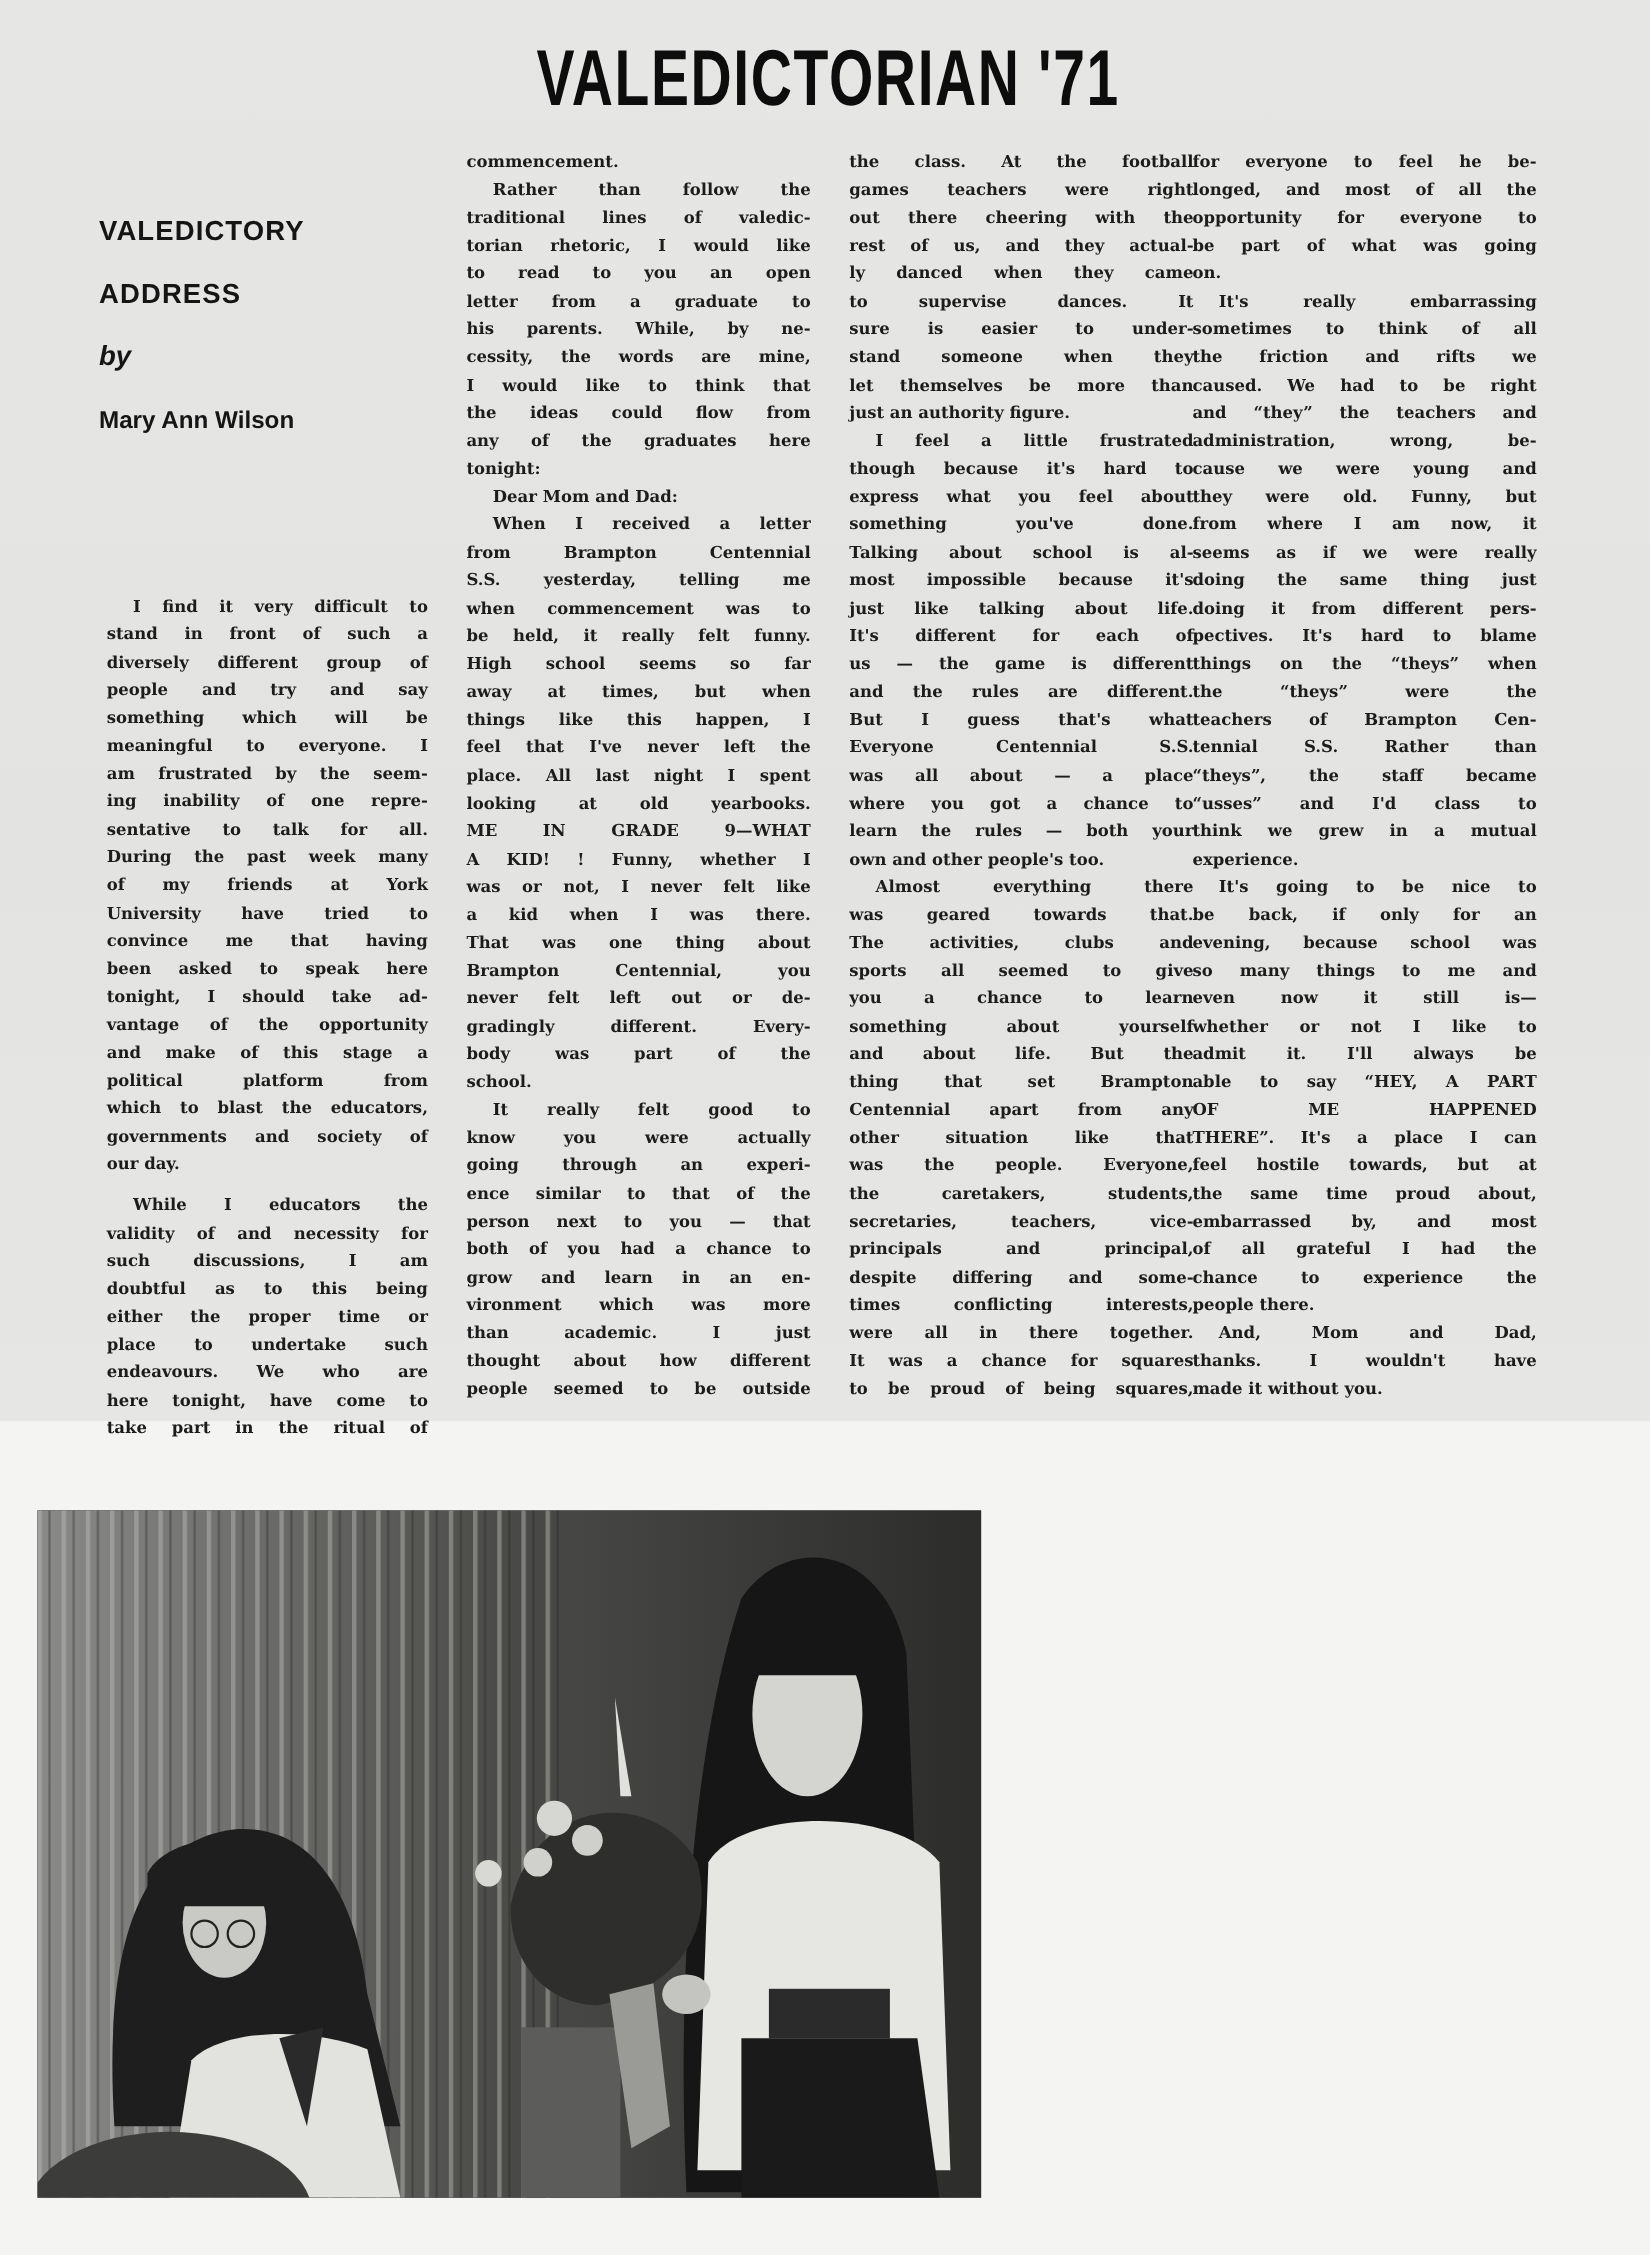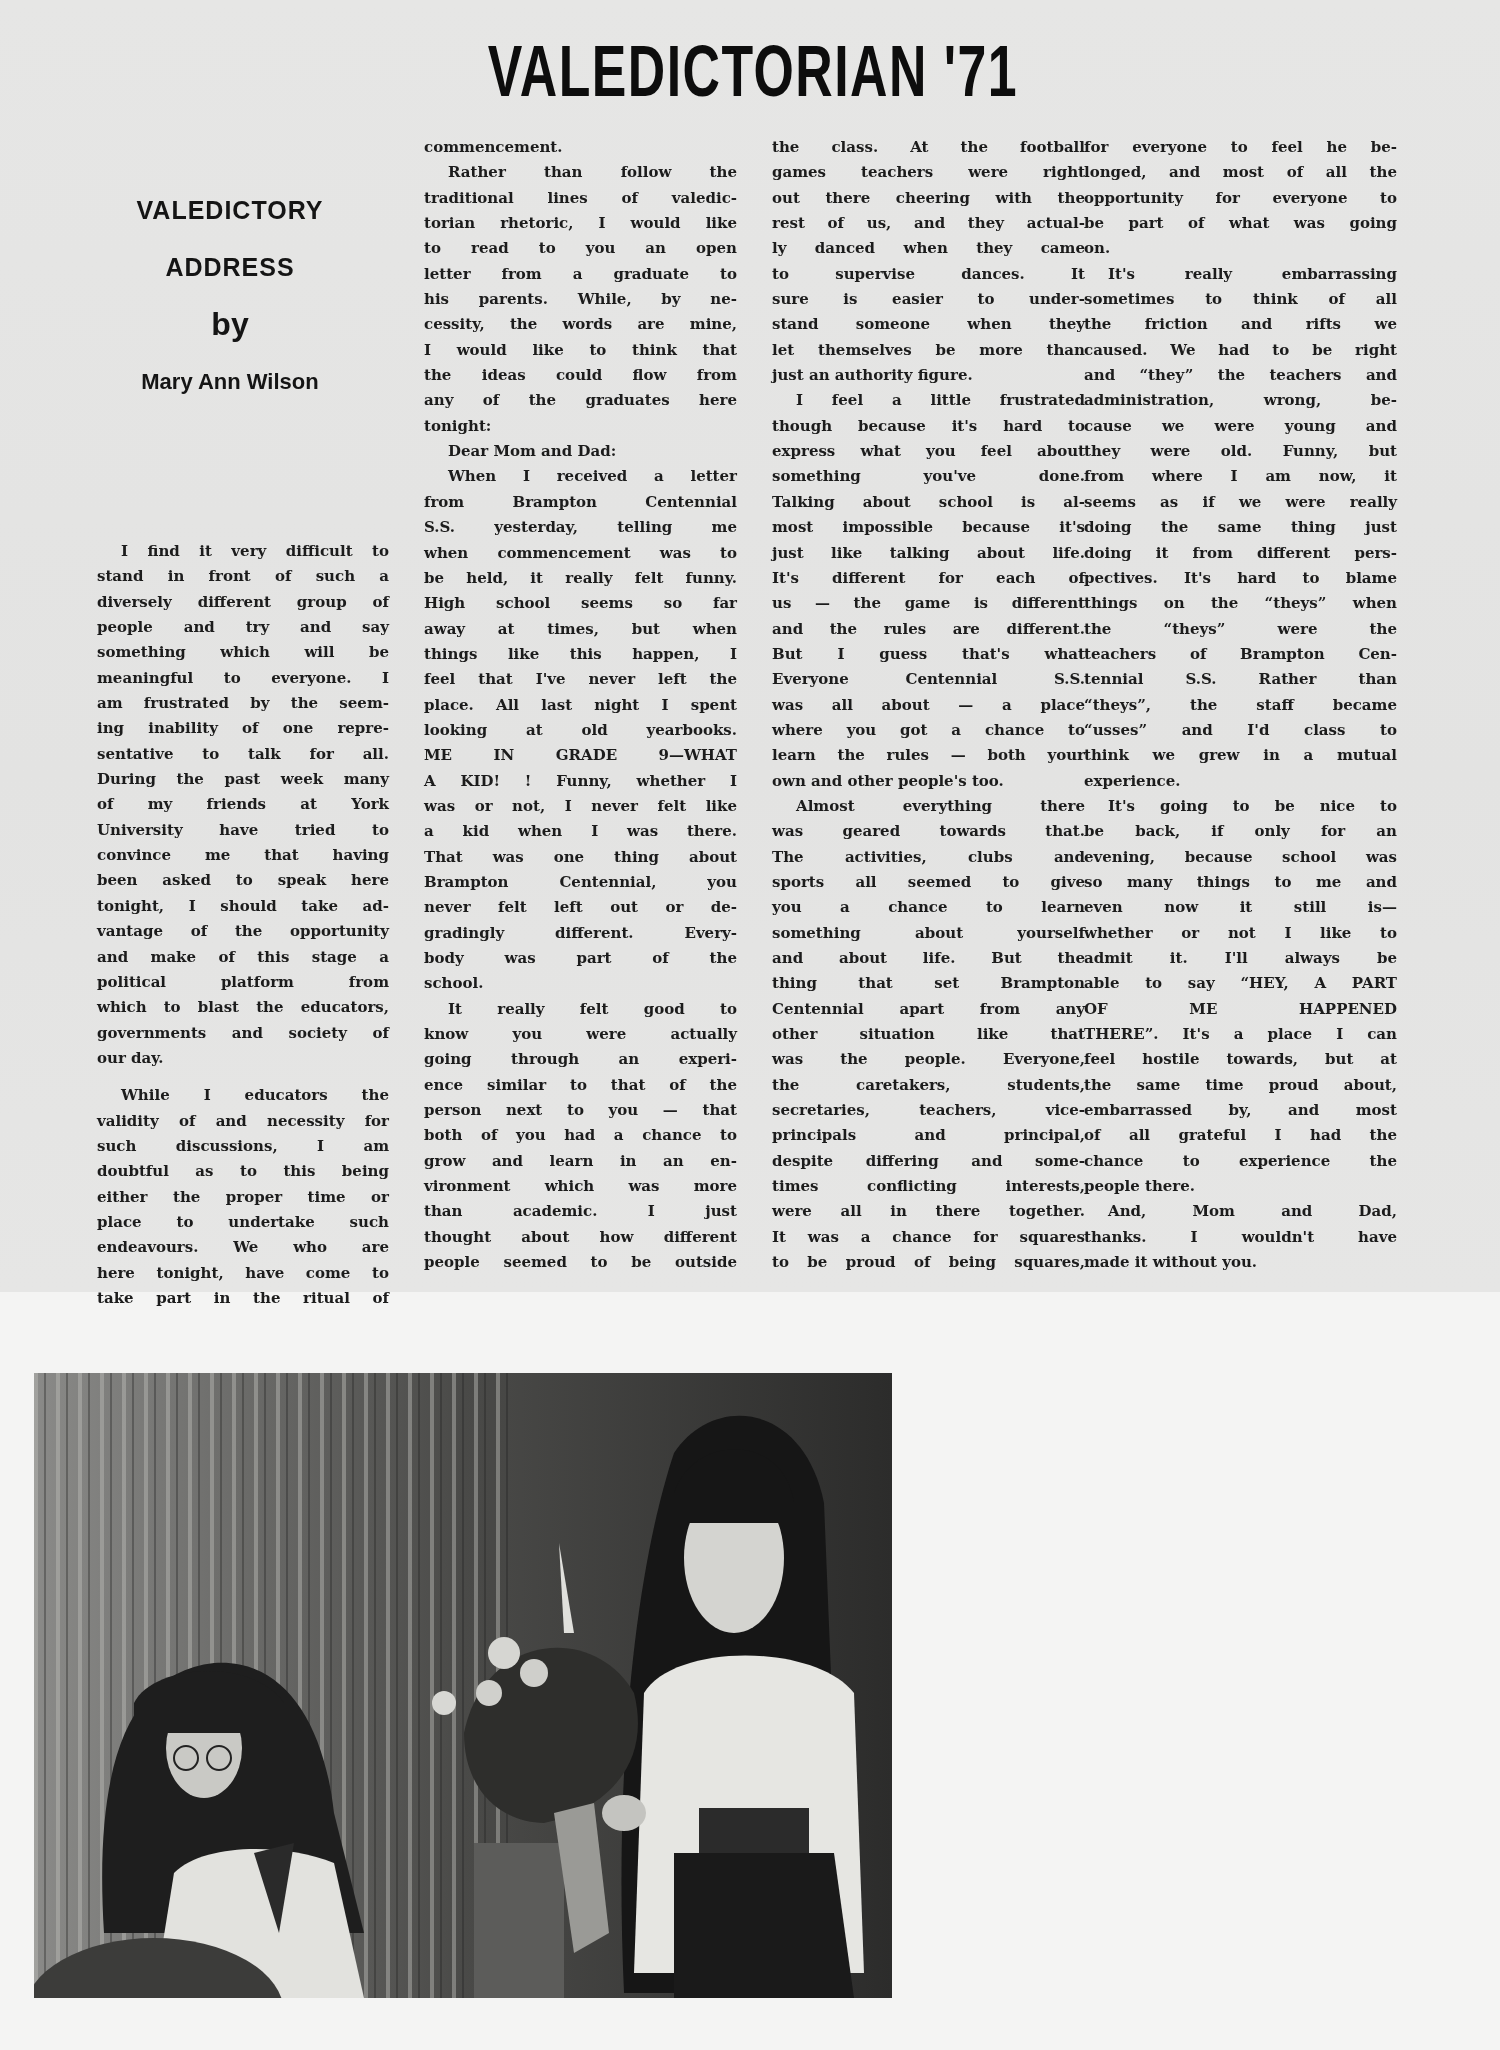--- a/index.html
+++ b/index.html
@@ -18,26 +18,26 @@
     background: #f4f4f3;
   }
   .title {
     position: absolute; left: 0; top: 30px; width: 1500px; text-align: center;
     font-family: "Liberation Sans", "DejaVu Sans", sans-serif;
     font-weight: bold; font-size: 72px; line-height: 82px;
     letter-spacing: 2px; color: #0d0d0d;
     transform: scaleX(0.72); transform-origin: 760px 0;
   }
   .byline {
-    position: absolute; left: 90px; top: 195px; width: 280px; text-align: center;
+    position: absolute; left: 90px; top: 195px; width: 280px; text-align: left;
     font-family: "Liberation Sans", "DejaVu Sans", sans-serif; font-weight: bold;
     color: #151515;
   }
   .byline .h { font-size: 25px; line-height: 30px; letter-spacing: 1px; margin-bottom: 27px; }
-  .byline .by { font-size: 32px; line-height: 30px; margin: 0 0 28px 0; }
+  .byline .by { font-size: 25px; line-height: 30px; margin: 0 0 28px 0; font-style: italic; }
   .byline .name { font-size: 22px; line-height: 30px; }
   .col {
     position: absolute; font-size: 15px; line-height: 25.35px; font-weight: bold;
     color: #1c1c1c;
   }
   .col .ln { display: block; white-space: nowrap; text-align: justify; text-align-last: justify; height: 25.35px; overflow: visible; }
   .col .ln.last { text-align-last: left; }
   .col .ln.ind { padding-left: 24px; }
   #col1 { left: 97px; top: 515px; width: 292px; margin-top: 24px; }
   #col2 { left: 424px; top: 135px; width: 313px; }

